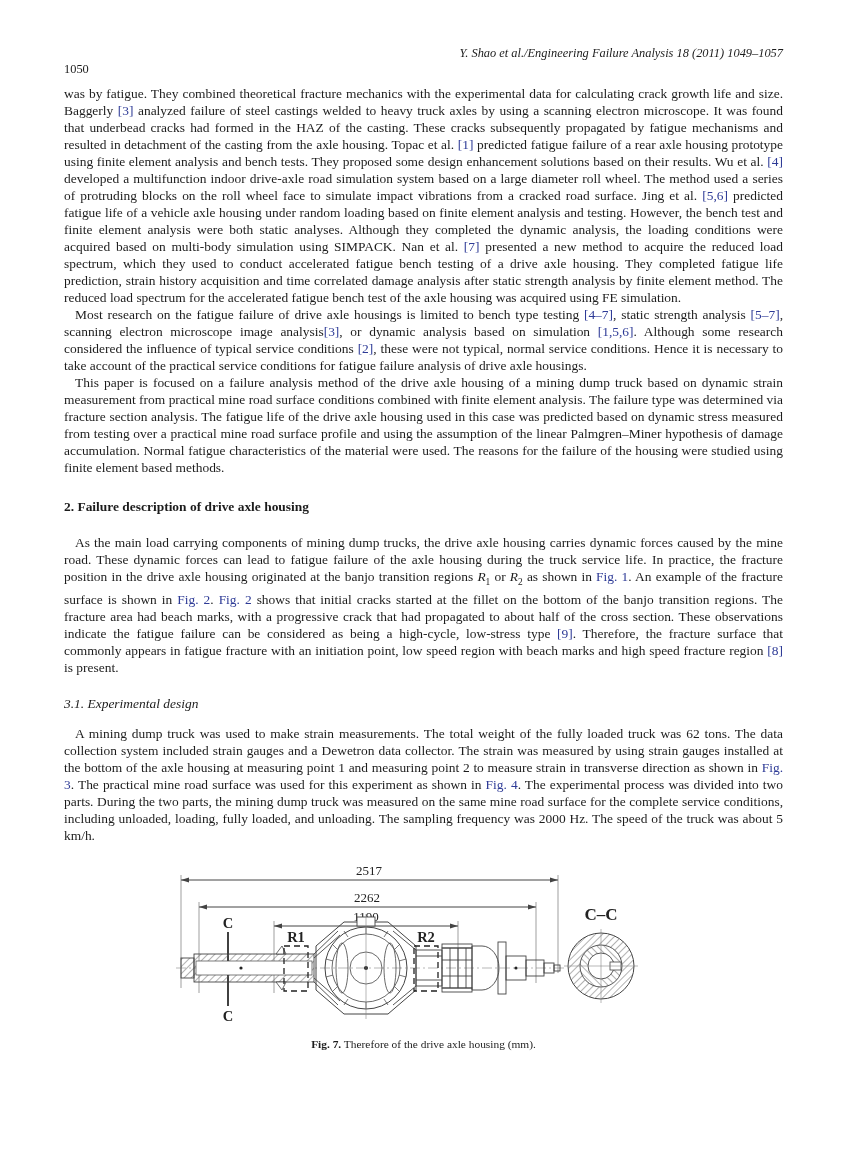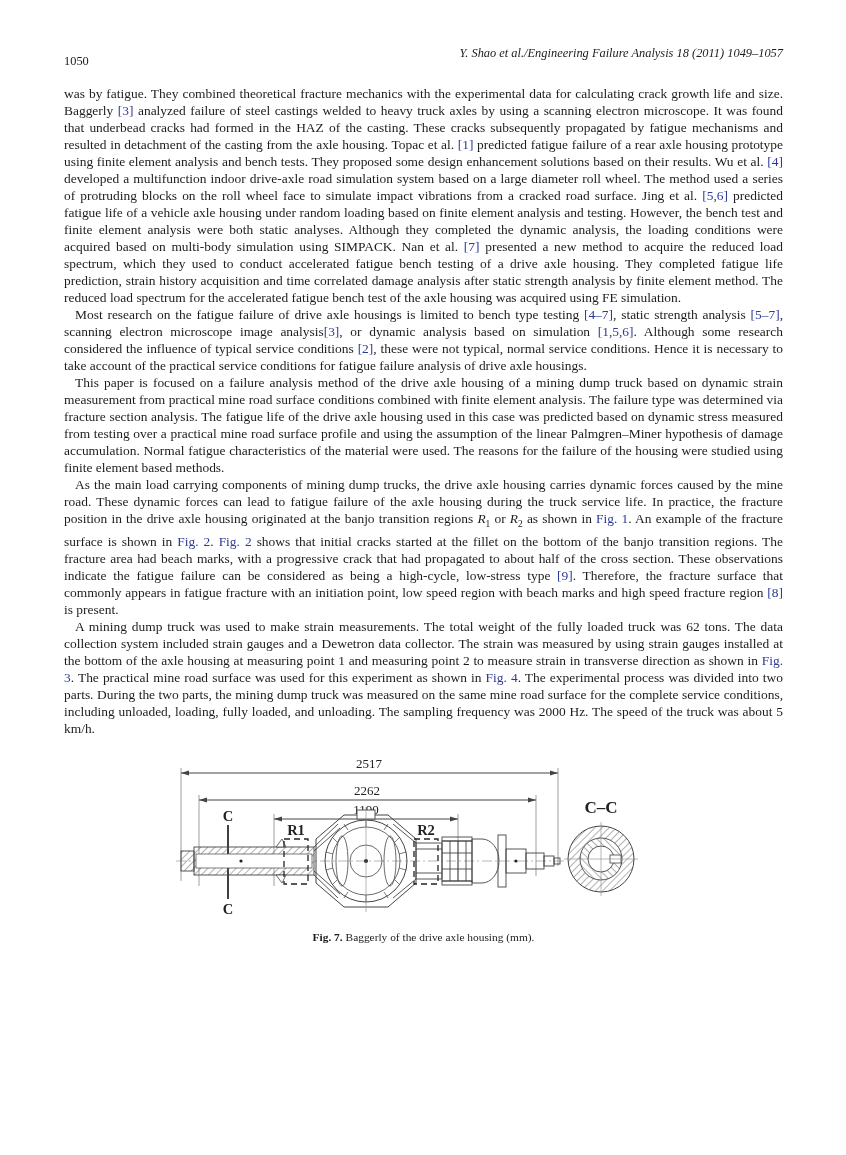--- a/index.html
+++ b/index.html
@@ -1,19 +1,19 @@
 <!DOCTYPE html>
 <html><head>
 <meta charset="utf-8">
 <style>
   html,body{margin:0;padding:0;background:#ffffff;}
   .page{position:relative;width:846px;height:1155px;background:#ffffff;overflow:hidden;
         font-family:"Liberation Serif","DejaVu Serif",serif;color:#1c1c1c;}
   .pagehead{position:absolute;top:46px;left:64px;width:719px;font-size:12.4px;line-height:14px;}
-  .pagehead .pageno{position:absolute;left:0;top:8px;}
+  .pagehead .pageno{position:absolute;left:0;top:16px;}
   .pagehead .runtitle{display:block;text-align:right;font-style:italic;}
   .content{position:absolute;top:85px;left:64px;width:719px;
            font-size:13.45px;line-height:17px;text-align:justify;}
   .content p{margin:0;text-indent:11px;}
   .content p.noindent{text-indent:0;}
   .content h2{font-size:13.45px;font-weight:bold;margin:22px 0 19px;text-align:left;}
   .content h3{font-size:13.45px;font-weight:normal;font-style:italic;margin:19px 0 13px;text-align:left;}
   a.cite{color:#2d3a96;text-decoration:none;cursor:pointer;}
   i.var{font-style:italic;}
   sub{font-size:70%;}
@@ -34,21 +34,23 @@
   <div class="pagehead">
     <span class="pageno">1050</span>
     <span class="runtitle">Y. Shao et al./Engineering Failure Analysis 18 (2011) 1049–1057</span>
   </div>
 
   <div class="content" id="content">
 
   <p class="noindent"><span>was by fatigue. They combined theoretical fracture mechanics with the experimental data for calculating crack growth life and size. Baggerly </span><a class="cite" href="#">[3]</a><span> analyzed failure of steel castings welded to heavy truck axles by using a scanning electron microscope. It was found that underbead cracks had formed in the HAZ of the casting. These cracks subsequently propagated by fatigue mechanisms and resulted in detachment of the casting from the axle housing. Topac et al. </span><a class="cite" href="#">[1]</a><span> predicted fatigue failure of a rear axle housing prototype using finite element analysis and bench tests. They proposed some design enhancement solutions based on their results. Wu et al. </span><a class="cite" href="#">[4]</a><span> developed a multifunction indoor drive-axle road simulation system based on a large diameter roll wheel. The method used a series of protruding blocks on the roll wheel face to simulate impact vibrations from a cracked road surface. Jing et al. </span><a class="cite" href="#">[5,6]</a><span> predicted fatigue life of a vehicle axle housing under random loading based on finite element analysis and testing. However, the bench test and finite element analysis were both static analyses. Although they completed the dynamic analysis, the loading conditions were acquired based on multi-body simulation using SIMPACK. Nan et al. </span><a class="cite" href="#">[7]</a><span> presented a new method to acquire the reduced load spectrum, which they used to conduct accelerated fatigue bench testing of a drive axle housing. They completed fatigue life prediction, strain history acquisition and time correlated damage analysis after static strength analysis by finite element method. The reduced load spectrum for the accelerated fatigue bench test of the axle housing was acquired using FE simulation.</span></p>
       <p><span>Most research on the fatigue failure of drive axle housings is limited to bench type testing </span><a class="cite" href="#">[4–7]</a><span>, static strength analysis </span><a class="cite" href="#">[5–7]</a><span>, scanning electron microscope image analysis</span><a class="cite" href="#">[3]</a><span>, or dynamic analysis based on simulation </span><a class="cite" href="#">[1,5,6]</a><span>. Although some research considered the influence of typical service conditions </span><a class="cite" href="#">[2]</a><span>, these were not typical, normal service conditions. Hence it is necessary to take account of the practical service conditions for fatigue failure analysis of drive axle housings.</span></p>
       <p><span>This paper is focused on a failure analysis method of the drive axle housing of a mining dump truck based on dynamic strain measurement from practical mine road surface conditions combined with finite element analysis. The failure type was determined via fracture section analysis. The fatigue life of the drive axle housing used in this case was predicted based on dynamic stress measured from testing over a practical mine road surface profile and using the assumption of the linear Palmgren–Miner hypothesis of damage accumulation. Normal fatigue characteristics of the material were used. The reasons for the failure of the housing were studied using finite element based methods.</span></p>
+      <h2>2. Failure description of drive axle housing</h2>
       <p><span>As the main load carrying components of mining dump trucks, the drive axle housing carries dynamic forces caused by the mine road. These dynamic forces can lead to fatigue failure of the axle housing during the truck service life. In practice, the fracture position in the drive axle housing originated at the banjo transition regions </span><i class="var">R</i><sub>1</sub><span> or </span><i class="var">R</i><sub>2</sub><span> as shown in </span><a class="cite" href="#">Fig. 1</a><span>. An example of the fracture surface is shown in </span><a class="cite" href="#">Fig. 2</a><span>. </span><a class="cite" href="#">Fig. 2</a><span> shows that initial cracks started at the fillet on the bottom of the banjo transition regions. The fracture area had beach marks, with a progressive crack that had propagated to about half of the cross section. These observations indicate the fatigue failure can be considered as being a high-cycle, low-stress type </span><a class="cite" href="#">[9]</a><span>. Therefore, the fracture surface that commonly appears in fatigue fracture with an initiation point, low speed region with beach marks and high speed fracture region </span><a class="cite" href="#">[8]</a><span> is present.</span></p>
+      <h3>3.1. Experimental design</h3>
       <p><span>A mining dump truck was used to make strain measurements. The total weight of the fully loaded truck was 62 tons. The data collection system included strain gauges and a Dewetron data collector. The strain was measured by using strain gauges installed at the bottom of the axle housing at measuring point 1 and measuring point 2 to measure strain in transverse direction as shown in </span><a class="cite" href="#">Fig. 3</a><span>. The practical mine road surface was used for this experiment as shown in </span><a class="cite" href="#">Fig. 4</a><span>. The experimental process was divided into two parts. During the two parts, the mining dump truck was measured on the same mine road surface for the complete service conditions, including unloaded, loading, fully loaded, and unloading. The sampling frequency was 2000 Hz. The speed of the truck was about 5 km/h.</span></p>
       <div class="figwrap" id="figwrap">
     <svg width="520" height="165" viewBox="0 0 520 165">
       <defs>
         <pattern id="h1" width="5" height="5" patternUnits="userSpaceOnUse" patternTransform="rotate(45)">
           <line x1="0" y1="0" x2="0" y2="5" stroke="#666" stroke-width="1"></line>
         </pattern>
         <pattern id="h2p" width="5" height="5" patternUnits="userSpaceOnUse" patternTransform="rotate(-45)">
           <line x1="0" y1="0" x2="0" y2="5" stroke="#666" stroke-width="1"></line>
         </pattern>
@@ -170,18 +172,18 @@
         <circle cx="425" cy="108" r="21" fill="none" stroke="#444" stroke-width="0.9"></circle>
         <circle cx="425" cy="108" r="13" fill="none" stroke="#444" stroke-width="0.9"></circle>
         <rect x="434" y="104" width="11" height="8" fill="#fff" stroke="#444" stroke-width="0.8"></rect>
         <line x1="388" y1="108" x2="462" y2="108" stroke="#888" stroke-width="0.6"></line>
         <line x1="425" y1="71" x2="425" y2="145" stroke="#888" stroke-width="0.6"></line>
       </g>
     </svg>
 
     <div class="figcaption">
       <span class="cap-label">Fig. 7.</span>
-      <span>Baggerly of the drive axle housing (mm).</span>
+      <span>Therefore of the drive axle housing (mm).</span>
     </div>
   </div>
     </div>
 
 </div>
 
 </body></html>

